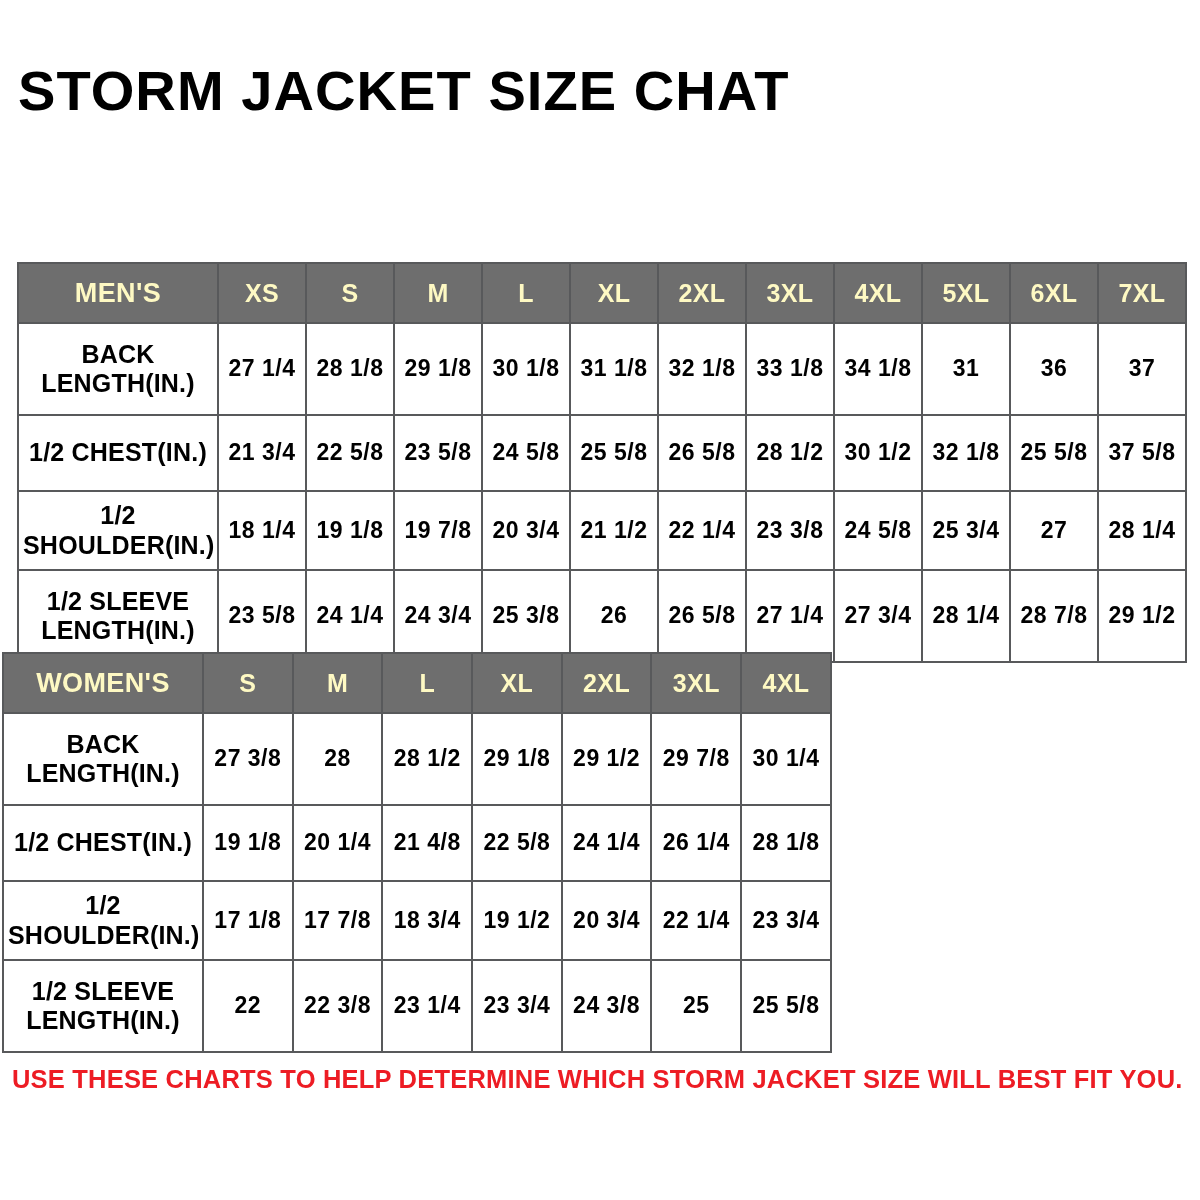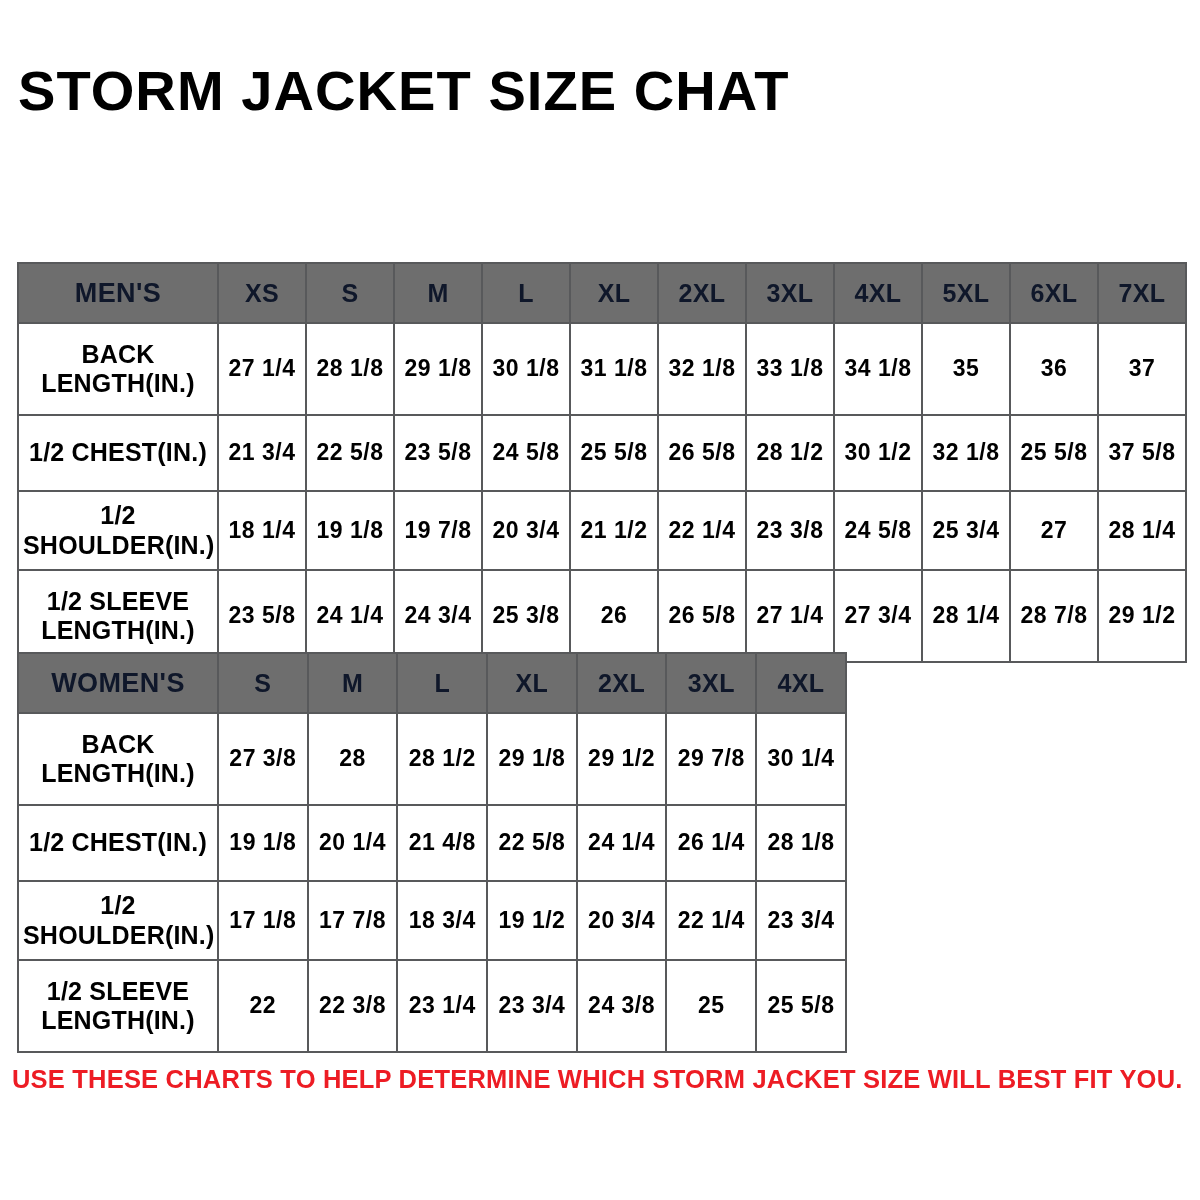--- a/index.html
+++ b/index.html
@@ -72,21 +72,21 @@
   table.size-table td,
   table.size-table th {
     border: 2px solid #58595b;
     text-align: center;
     vertical-align: middle;
     font-weight: bold;
     padding: 0;
   }
   table.size-table thead th {
     background: #6e6e6e;
-    color: #0f172a;
+    color: #fef9c3;
     font-size: 25px;
     height: 58px;
     letter-spacing: 0.4px;
   }
   table.size-table thead th.corner {
     font-size: 27px;
   }
   table.size-table tbody td {
     background: #ffffff;
     color: #000000;
@@ -111,21 +111,21 @@
   #mens-table {
     left: 17px;
     top: 262px;
     width: 1168px;
   }
   #mens-table col.label-col { width: 200px; }
   #mens-table col.size-col  { width: 88px; }
 
   
   #womens-table {
-    left: 17px;
+    left: 2px;
     top: 652px;
     width: 828px;
   }
   #womens-table col.label-col { width: 200px; }
   #womens-table col.size-col  { width: 89.7px; }
 </style>
 </head>
 <body>
 
 <div class="page">
@@ -168,21 +168,21 @@
       <tr class="tall">
         <td class="rowlabel">BACK LENGTH(IN.)</td>
         <td class="val">27 1/4</td>
         <td class="val">28 1/8</td>
         <td class="val">29 1/8</td>
         <td class="val">30 1/8</td>
         <td class="val">31 1/8</td>
         <td class="val">32 1/8</td>
         <td class="val">33 1/8</td>
         <td class="val">34 1/8</td>
-        <td class="val">35</td>
+        <td class="val">31</td>
         <td class="val">36</td>
         <td class="val">37</td>
       </tr>
       <tr>
         <td class="rowlabel">1/2 CHEST(IN.)</td>
         <td class="val">21 3/4</td>
         <td class="val">22 5/8</td>
         <td class="val">23 5/8</td>
         <td class="val">24 5/8</td>
         <td class="val">25 5/8</td>

